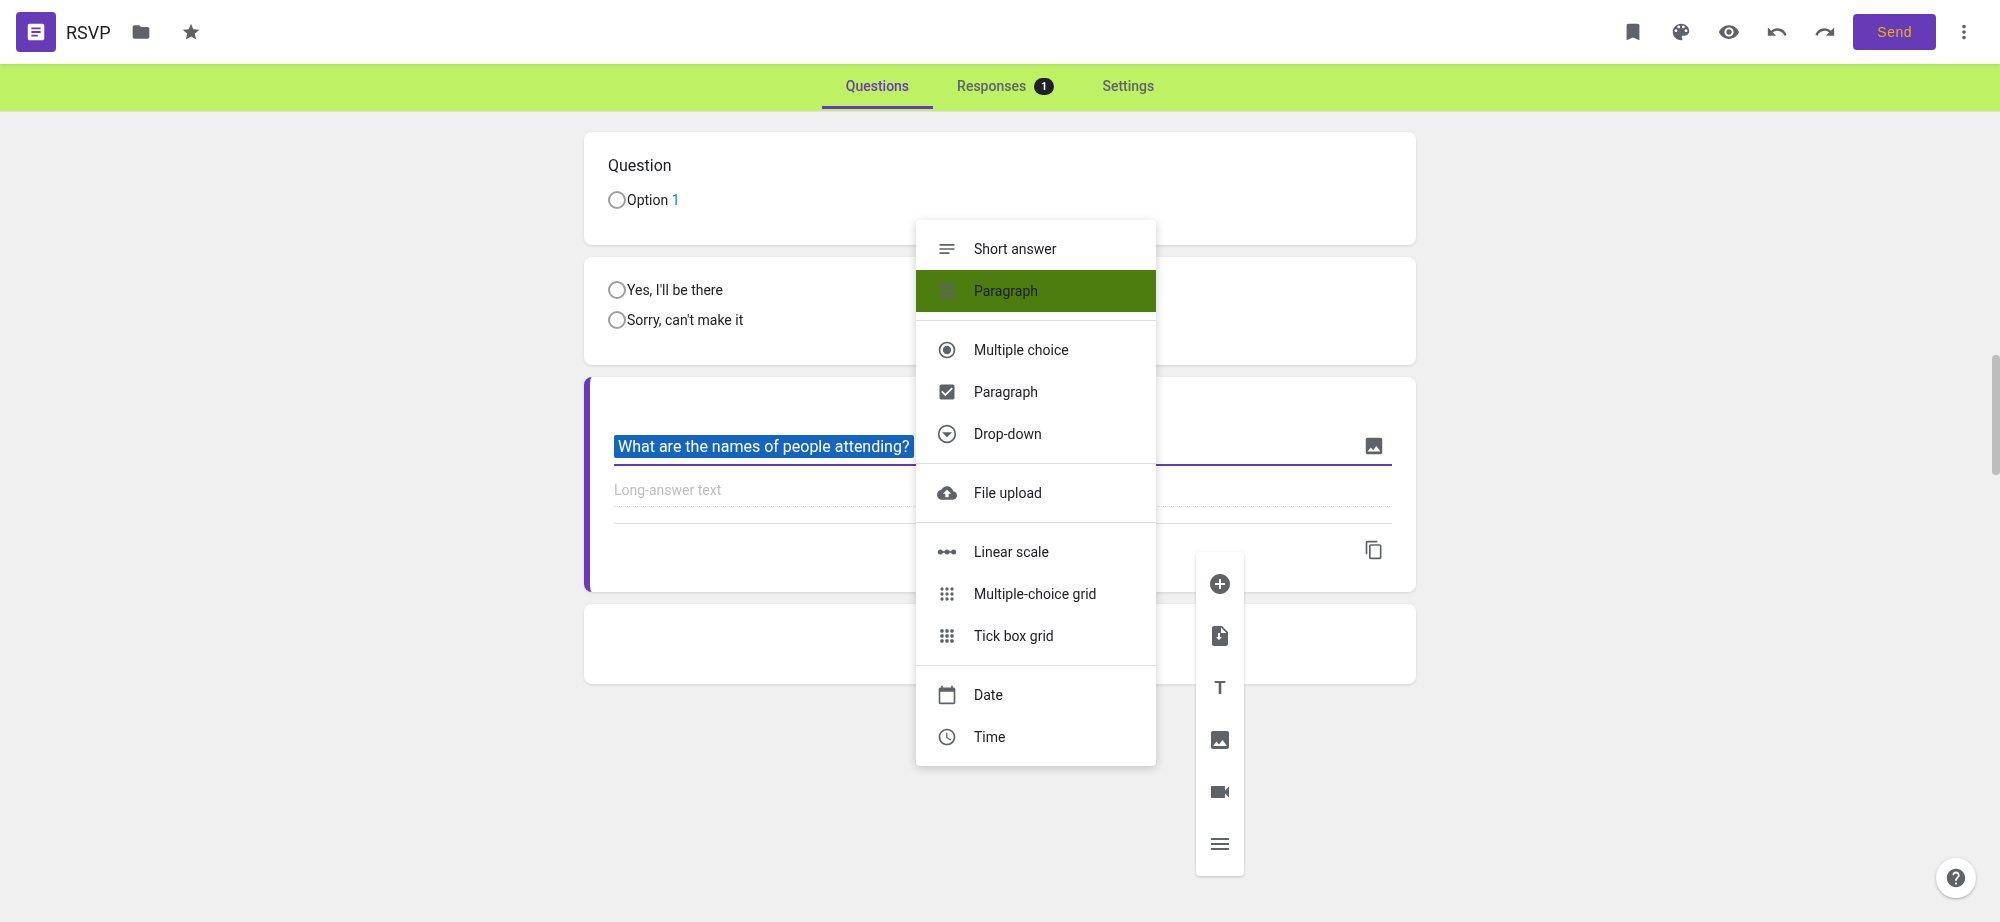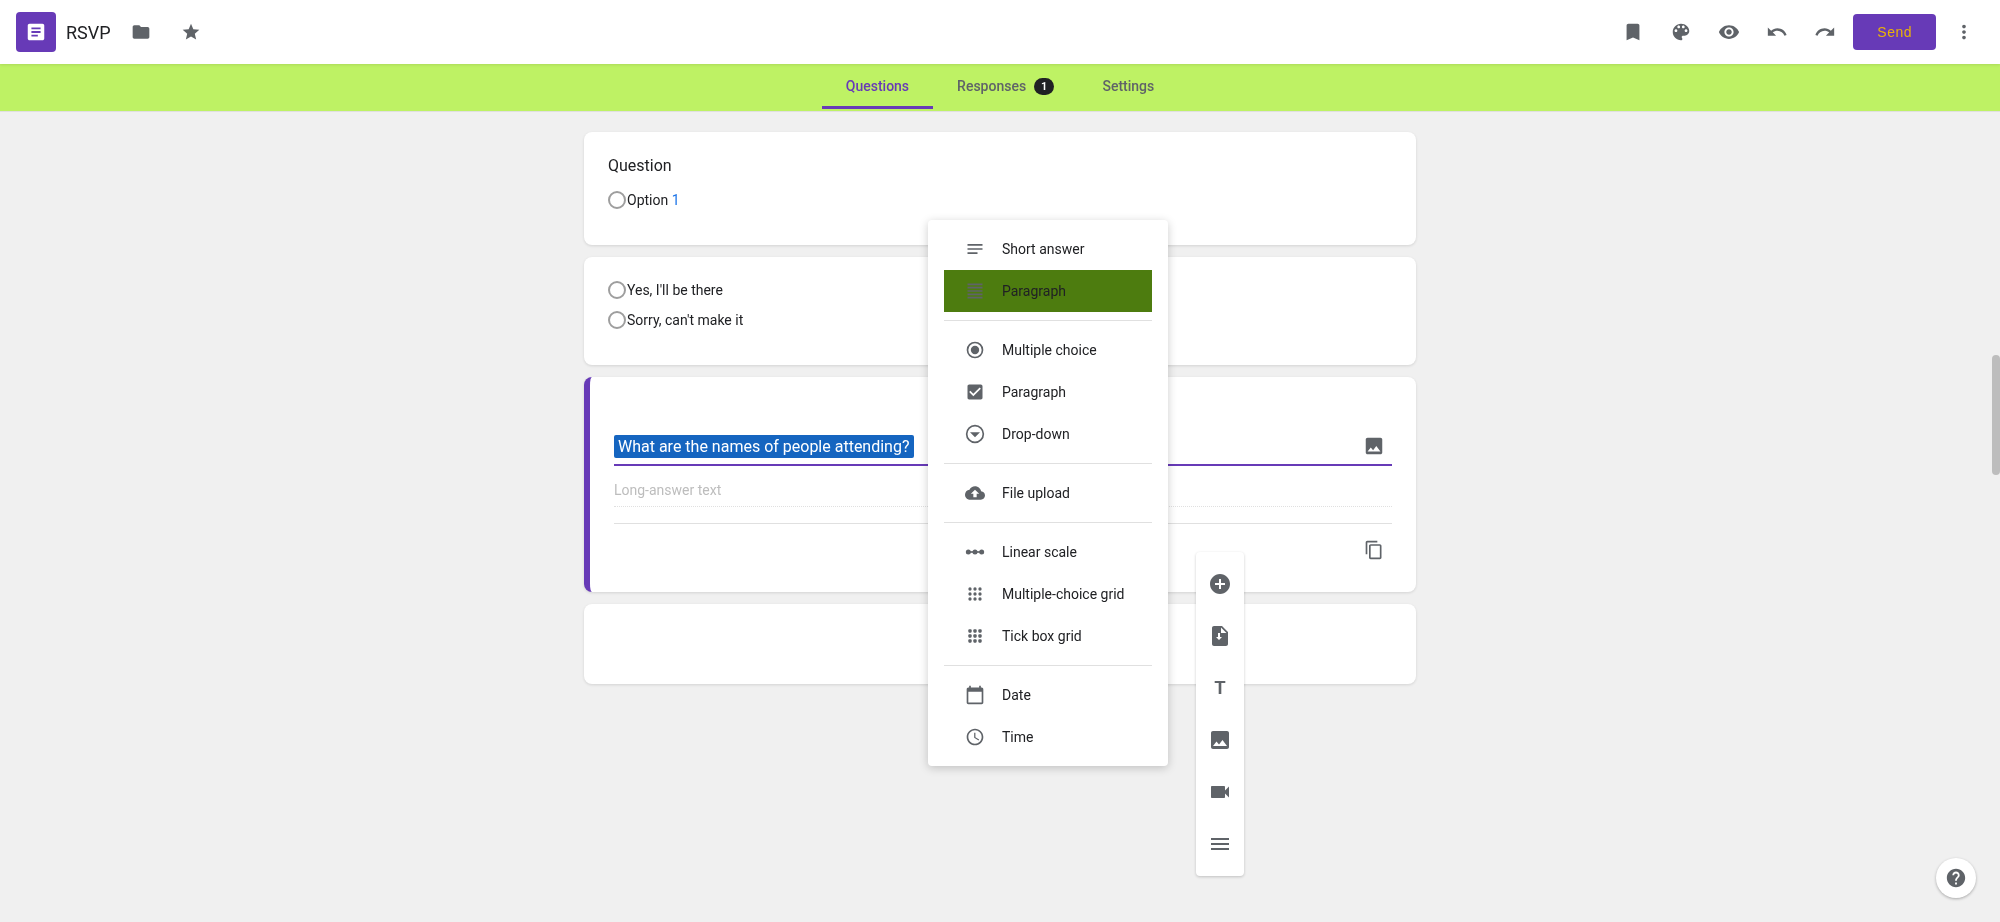--- a/index.html
+++ b/index.html
@@ -224,22 +224,21 @@
     
     .dropdown-menu {
       position: absolute;
       top: 108px;
       left: 916px;
       width: 240px;
       background: #fff;
       border-radius: 4px;
       box-shadow: 0 2px 10px rgba(0,0,0,0.2);
       z-index: 200;
-      padding: 8px 16px;
-      margin-left: 12px;
+      padding: 8px 0;
     }
     .dropdown-item {
       display: flex;
       align-items: center;
       gap: 16px;
       padding: 10px 20px;
       font-size: 14px;
       color: #202124;
       cursor: pointer;
     }

